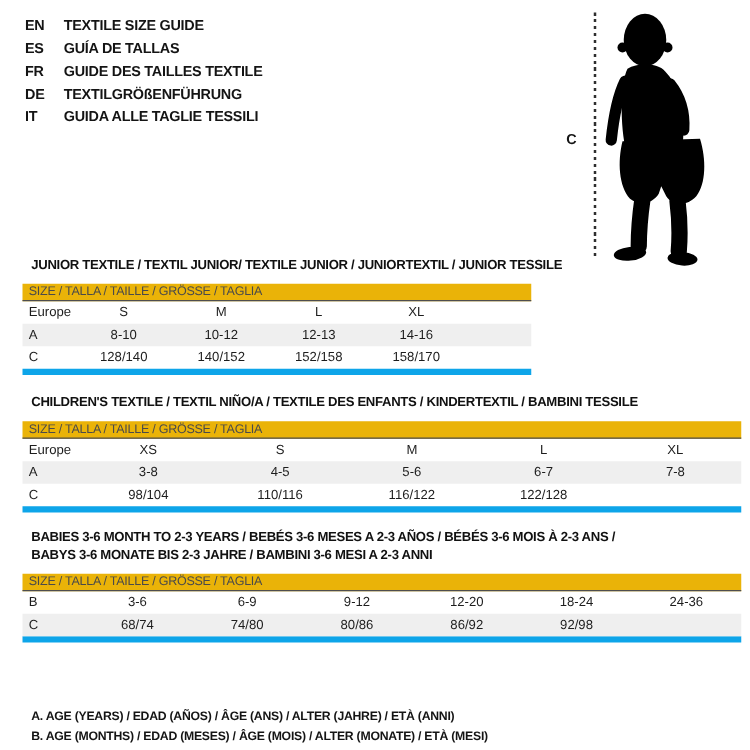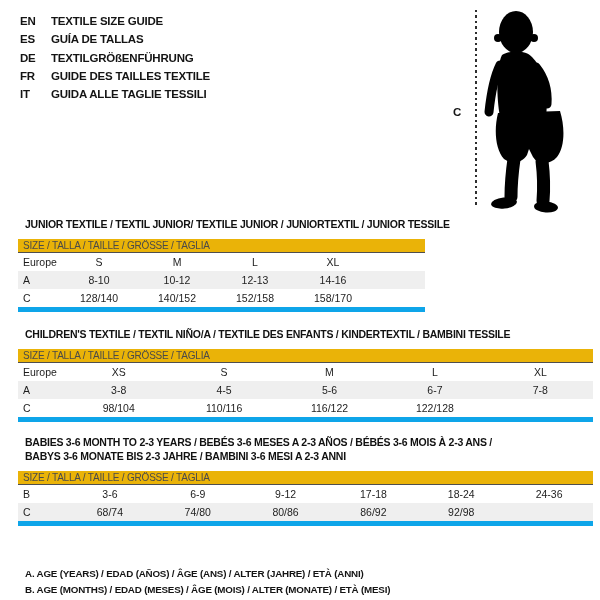--- a/index.html
+++ b/index.html
@@ -13,21 +13,21 @@
   .lang-code{width:31px;flex:0 0 31px;}
   
   .figure{position:absolute;left:450px;top:6px;width:146px;height:208px;}
   .dash-line{
     position:absolute;left:25px;top:4px;width:2px;height:198px;
     background:repeating-linear-gradient(to bottom,#2e2e2e 0 2.5px,transparent 2.5px 5.5px);
   }
   .figure-label{position:absolute;left:3px;top:100px;font-size:11.5px;font-weight:bold;color:#141414;}
   .baby-svg{position:absolute;left:34px;top:3px;}
   
-  .tables{position:absolute;left:18px;top:217px;width:578px;}
+  .tables{position:absolute;left:18px;top:205px;width:578px;}
   .section{margin:0;}
   .section + .section{margin-top:15px;}
   .section.babies{margin-top:13px;}
   .sec-title{margin-left:7px;font-size:10.5px;font-weight:bold;letter-spacing:-0.25px;line-height:14px;color:#111;}
   .size-bar{
     margin-top:8px;height:14px;line-height:14px;background:#eab308;color:#4a4a4a;
     font-size:10px;letter-spacing:-0.2px;padding-left:5px;box-sizing:border-box;
     border-bottom:1.5px solid #4e4e4e;
   }
   .rows{border-bottom:5px solid #0ea5e9;}
@@ -53,26 +53,26 @@
   <header class="lang-block">
       <div class="lang-row">
         <span class="lang-code">EN</span>
         <span class="lang-label">TEXTILE SIZE GUIDE</span>
       </div>
       <div class="lang-row">
         <span class="lang-code">ES</span>
         <span class="lang-label">GUÍA DE TALLAS</span>
       </div>
       <div class="lang-row">
+        <span class="lang-code">FR</span>
+        <span class="lang-label">GUIDE DES TAILLES TEXTILE</span>
+      </div>
+      <div class="lang-row">
         <span class="lang-code">DE</span>
         <span class="lang-label">TEXTILGRÖßENFÜHRUNG</span>
-      </div>
-      <div class="lang-row">
-        <span class="lang-code">FR</span>
-        <span class="lang-label">GUIDE DES TAILLES TEXTILE</span>
       </div>
       <div class="lang-row">
         <span class="lang-code">IT</span>
         <span class="lang-label">GUIDA ALLE TAGLIE TESSILI</span>
       </div>
     </header>
 
   <div class="figure">
     <span class="figure-label">C</span>
     <div class="dash-line"></div>
@@ -158,21 +158,21 @@
       <section class="section babies">
         <div class="sec-title">BABIES 3-6 MONTH TO 2-3 YEARS / BEBÉS 3-6 MESES A 2-3 AÑOS / BÉBÉS 3-6 MOIS À 2-3 ANS /</div>
         <div class="sec-title">BABYS 3-6 MONATE BIS 2-3 JAHRE / BAMBINI 3-6 MESI A 2-3 ANNI</div>
         <div class="size-bar">SIZE / TALLA / TAILLE / GRÖSSE / TAGLIA</div>
         <div class="rows">
           <div class="row">
             <div class="cell label-cell">B</div>
             <div class="cell">3-6</div>
             <div class="cell">6-9</div>
             <div class="cell">9-12</div>
-            <div class="cell">17-18</div>
+            <div class="cell">12-20</div>
             <div class="cell">18-24</div>
             <div class="cell">24-36</div>
           </div>
           <div class="row">
             <div class="cell label-cell">C</div>
             <div class="cell">68/74</div>
             <div class="cell">74/80</div>
             <div class="cell">80/86</div>
             <div class="cell">86/92</div>
             <div class="cell">92/98</div>

